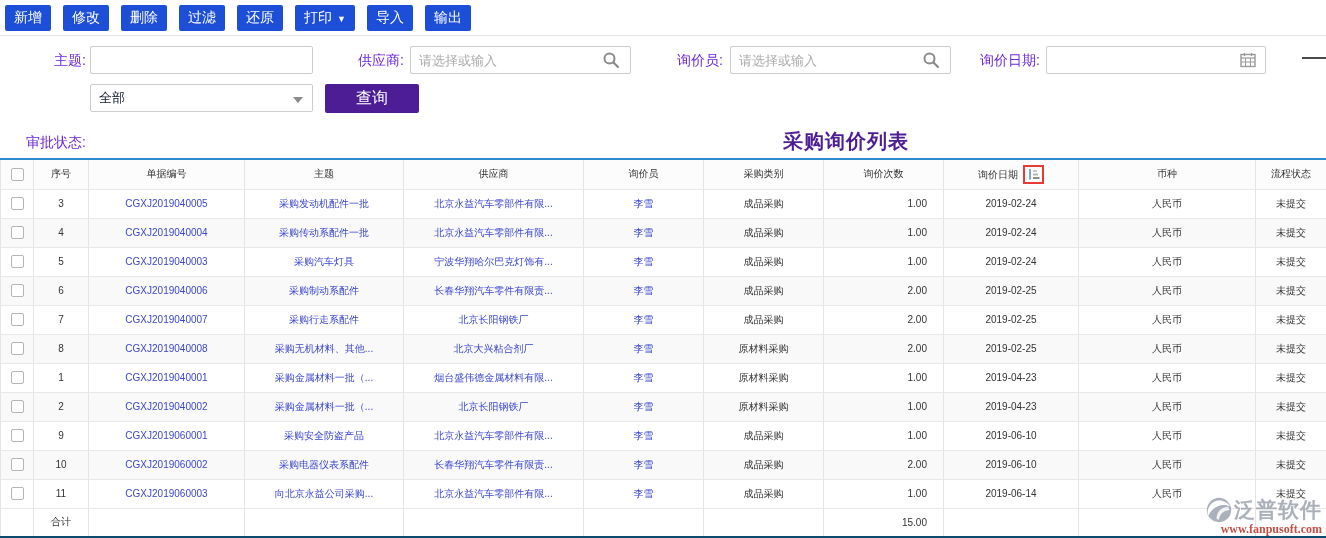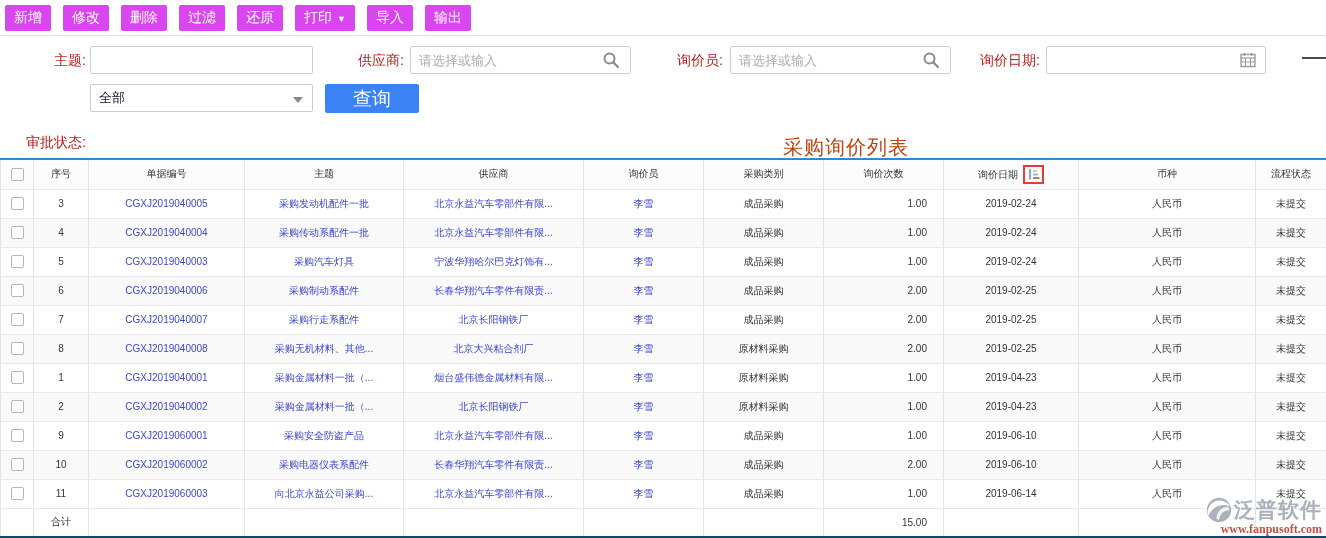--- a/index.html
+++ b/index.html
@@ -4,40 +4,40 @@
 <style>
   * { margin:0; padding:0; box-sizing:border-box; }
   html,body { width:1326px; height:538px; background:#fff; overflow:hidden; }
   body { font-family:"Liberation Sans","DejaVu Sans",sans-serif; }
   #app { position:relative; width:1326px; height:538px; background:#fff; }
 
   
   .toolbar { position:absolute; top:0; left:0; width:100%; height:36px;
              border-bottom:1px solid #dfe4e8; display:flex; align-items:flex-start; padding:5px 0 0 5px; gap:12px; }
   .tb-btn { display:inline-flex; align-items:center; justify-content:center; gap:5px;
-            background:#d946ef; color:#fff; font-size:14px; height:26px; padding:0 9px;
+            background:#1d4ed8; color:#fff; font-size:14px; height:26px; padding:0 9px;
             border:none; border-radius:2px; cursor:pointer; white-space:nowrap; }
   .tb-caret { font-size:9px; line-height:1; transform:translateY(1px); }
 
   
-  .flt-label { position:absolute; font-size:14px; color:#b91c1c; line-height:28px; text-align:right; }
+  .flt-label { position:absolute; font-size:14px; color:#6d28d9; line-height:28px; text-align:right; }
   .flt-input { position:absolute; height:28px; border:1px solid #ccc; border-radius:2px; background:#fff;
                font-size:13px; color:#333; padding:0 26px 0 8px; outline:none; font-family:inherit; }
   .flt-input::placeholder { color:#aaa; }
   .icon-abs { position:absolute; width:18px; height:18px; }
   .flt-select { position:absolute; height:28px; border:1px solid #ccc; border-radius:2px; background:#fff;
                 font-size:13px; color:#0f172a; line-height:26px; padding:0 22px 0 8px; cursor:pointer; }
   .sel-caret { position:absolute; right:9px; top:12px; width:0; height:0;
                border-left:5px solid transparent; border-right:5px solid transparent; border-top:6px solid #8a8a8a; }
-  .query-btn { position:absolute; left:325px; top:84px; width:94px; height:29px; background:#3b82f6; color:#fff;
-               border:none; border-radius:2px; font-size:19px; cursor:pointer; font-family:inherit;text-align:center; }
+  .query-btn { position:absolute; left:325px; top:84px; width:94px; height:29px; background:#4c1d95; color:#fff;
+               border:none; border-radius:2px; font-size:16px; cursor:pointer; font-family:inherit;text-align:center; }
   .range-dash { position:absolute; left:1302px; top:57px; width:24px; height:2px; background:#4a4a4a; }
 
   
-  .page-title { position:absolute; left:783px; top:134px; font-size:20px; font-weight:normal; color:#c2410c; letter-spacing:1px; }
+  .page-title { position:absolute; left:783px; top:128px; font-size:20px; font-weight:bold; color:#4c1d95; letter-spacing:1px; }
 
   
   table { position:absolute; top:158px; left:0; width:1326px; table-layout:fixed; border-collapse:collapse;
           border-top:2px solid #2b8ad0; font-size:10px; color:#333; }
   th, td { border-right:1px solid #e4e4e4; border-bottom:1px solid #e8e8e8; text-align:center;
            overflow:hidden; white-space:nowrap; font-weight:normal; vertical-align:middle; }
   td:first-child, th:first-child { border-left:1px solid #e4e4e4; }
   thead th { height:30px; background:#fcfcfc; color:#333; }
   tbody tr { height:29px; }
   tbody tr:nth-child(even) { background:#f9f9f9; }

